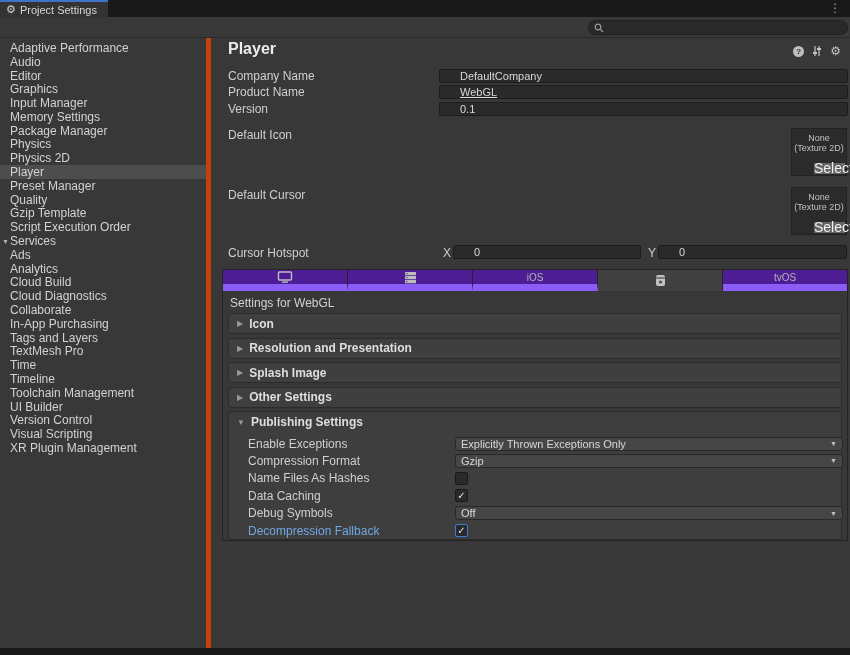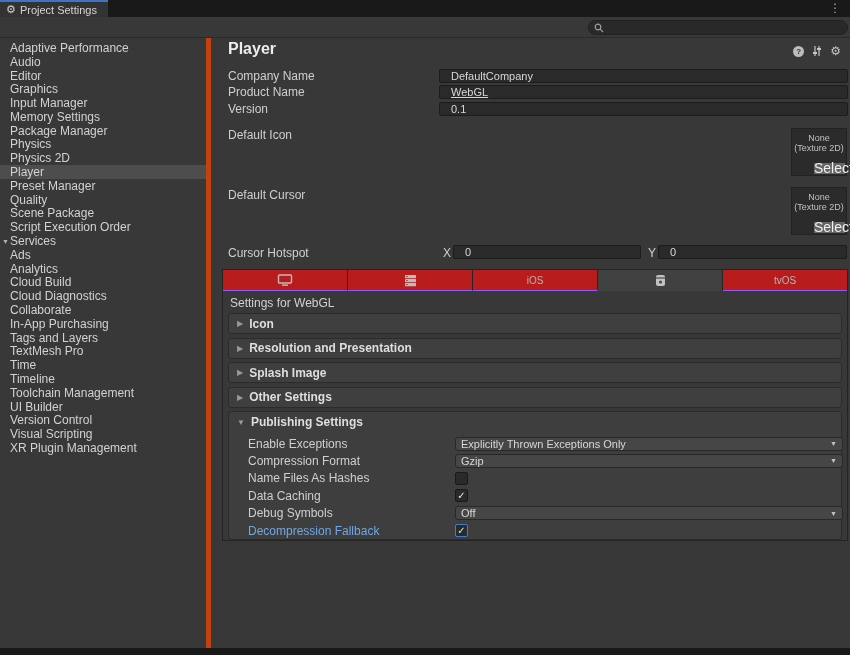--- a/index.html
+++ b/index.html
@@ -36,33 +36,33 @@
   
   .main { position:absolute; left:212px; top:0; width:638px; height:610px; background:#383838; }
   .page-title { position:absolute; left:16px; top:2px; font-size:16px; font-weight:bold; color:#ececec; }
   .hdr-icons { position:absolute; right:9px; top:7px; display:flex; gap:7px; align-items:center; }
   .help-circle { width:11px; height:11px; border-radius:50%; background:#bdbdbd; color:#2f2f2f;
                  font-size:8px; font-weight:bold; display:flex; align-items:center; justify-content:center; }
   .gear-small { font-size:12px; color:#c6c6c6; line-height:1; }
 
   .label { position:absolute; font-size:12px; color:#cfcfcf; white-space:nowrap; }
   .tfield { position:absolute; height:14px; background:#2a2a2a; border:1px solid #1c1c1c; border-radius:2px;
-            color:#d8d8d8; font-size:11px; padding:0 11px; outline:none; font-family:"Liberation Sans", sans-serif; }
+            color:#d8d8d8; font-size:11px; padding:0 20px; outline:none; font-family:"Liberation Sans", sans-serif; }
 
   .well { position:absolute; left:579px; width:56px; height:48px; background:#2b2b2b;
           border:1px solid #222222; text-align:center; }
   .well .none { font-size:9px; color:#c0c0c0; line-height:10px; padding-top:4px; }
   .well .select-btn { position:absolute; right:1px; bottom:1px; width:31px; height:11px; background:#656565;
                       color:#f0f0f0; font-size:14px; line-height:11px; text-align:center; }
 
   
   .platform-box { position:absolute; left:10px; top:231px; width:626px; height:272px;
                   border:1px solid #242424; background:#383838; }
   .tabs { position:absolute; left:0; top:0; width:624px; height:21px; display:flex; }
-  .tab { flex:1; height:21px; background:#b91c1c; border-right:1px solid #242424; border-bottom:1px solid #8b5cf6;
+  .tab { flex:1; height:21px; background:#4c1d95; border-right:1px solid #242424; border-bottom:7px solid #8b5cf6;
          display:flex; align-items:center; justify-content:center; }
   .tab:last-child { border-right:none; }
   .tab.selected { background:#414141; border-bottom:1px solid transparent; }
   .tab .tab-text { font-size:10px; color:#b4b4b4; }
   .settings-for { position:absolute; left:7px; top:26px; font-size:12px; color:#d2d2d2; }
   .foldout { position:absolute; left:5px; width:614px; height:21px; background:#3f3f3f;
              border:1px solid #2b2b2b; border-radius:3px; display:flex; align-items:center; }
   .foldout .tri { font-size:8px; color:#999999; margin:0 6px 0 8px; }
   .foldout .fo-label { font-size:12px; font-weight:bold; color:#dedede; }
 
@@ -140,21 +140,21 @@
         <div class="side-item selected">
           <span>Player</span>
         </div>
         <div class="side-item">
           <span>Preset Manager</span>
         </div>
         <div class="side-item">
           <span>Quality</span>
         </div>
         <div class="side-item">
-          <span>Scene Package</span>
+          <span>Gzip Template</span>
         </div>
         <div class="side-item">
           <span>Script Execution Order</span>
         </div>
         <div class="side-item">
           <span class="tri">▼</span>
           <span>Services</span>
         </div>
         <div class="side-item indent">
           <span>Ads</span>

